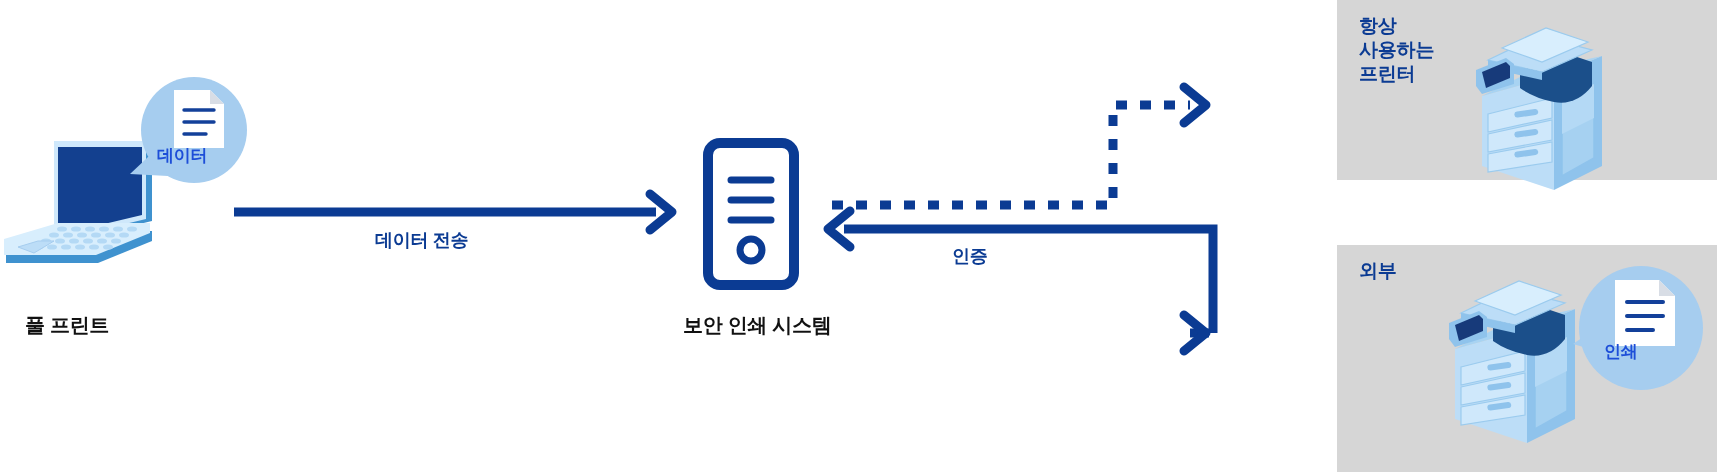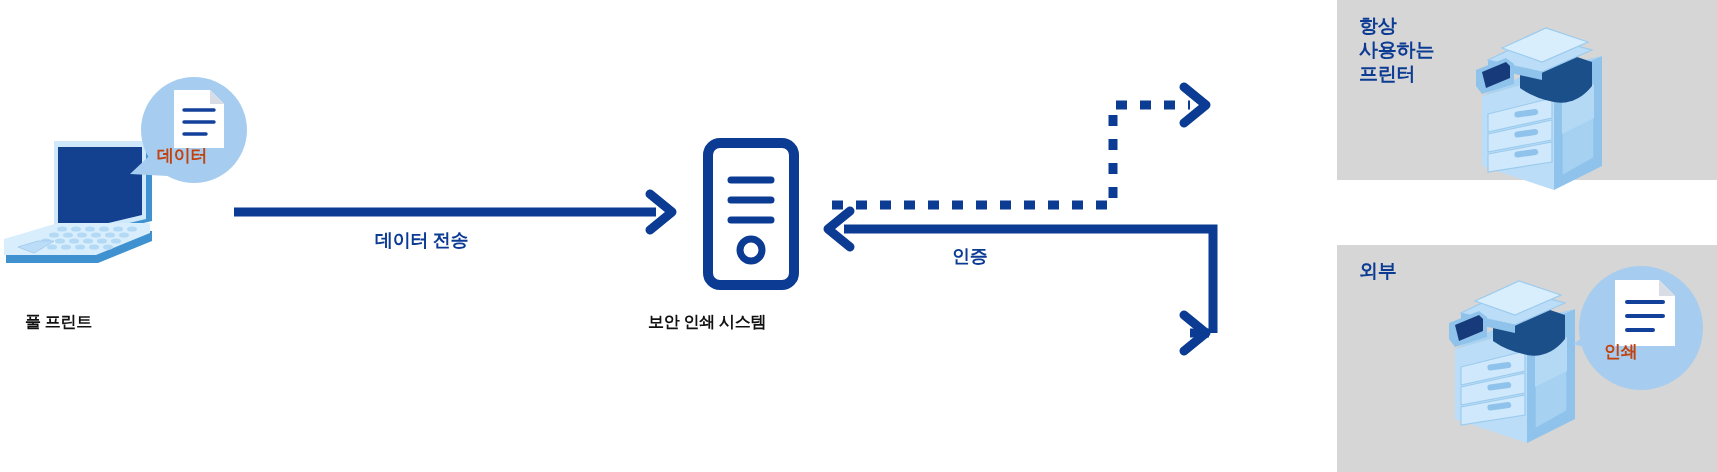--- a/index.html
+++ b/index.html
@@ -37,39 +37,39 @@
     line-height: 24px;
     white-space: pre-line;
     letter-spacing: -0.2px;
   }
 
   
   .caption {
     position: absolute;
     color: #111111;
     font-weight: bold;
-    font-size: 16px;
+    font-size: 20px;
     white-space: nowrap;
     letter-spacing: -0.3px;
   }
 
   
   .edge-label {
     position: absolute;
     color: #0b3b93;
     font-weight: bold;
     font-size: 18px;
     white-space: nowrap;
     letter-spacing: -0.3px;
   }
 
   
   .bubble-text {
     position: absolute;
-    color: #c2410c;
+    color: #1d4ed8;
     font-weight: bold;
     font-size: 17px;
     white-space: nowrap;
     letter-spacing: -0.3px;
   }
 
   svg { display: block; }
 </style>
 </head>
 <body>
@@ -212,21 +212,21 @@
   <svg class="abs" style="left:703px; top:138px;" width="96" height="152" viewBox="0 0 96 152">
     <rect x="5" y="5" width="86" height="142" rx="12" ry="12" fill="#ffffff" stroke="#0b3b93" stroke-width="10"></rect>
     <g stroke="#0b3b93" stroke-width="7" stroke-linecap="round">
       <line x1="28" y1="42" x2="68" y2="42"></line>
       <line x1="28" y1="62" x2="68" y2="62"></line>
       <line x1="28" y1="82" x2="68" y2="82"></line>
     </g>
     <circle cx="48" cy="112" r="11" fill="none" stroke="#0b3b93" stroke-width="7"></circle>
   </svg>
 
-  <div class="caption" style="left:648px; top:312px;">보안 인쇄 시스템</div>
+  <div class="caption" style="left:683px; top:312px;">보안 인쇄 시스템</div>
 
   <svg class="abs" style="left:0; top:0;" width="1717" height="472">
 
     <g>
       <line x1="234" y1="212" x2="656" y2="212" stroke="#0b3b93" stroke-width="9"></line>
       <polyline points="650,194 672,212 650,230" fill="none" stroke="#0b3b93" stroke-width="9" stroke-linecap="round" stroke-linejoin="round"></polyline>
     </g>
 
     <g>
       <polyline points="832,205 1113,205 1113,105 1190,105" fill="none" stroke="#0b3b93" stroke-width="9" stroke-dasharray="11 13" stroke-linecap="butt"></polyline>

